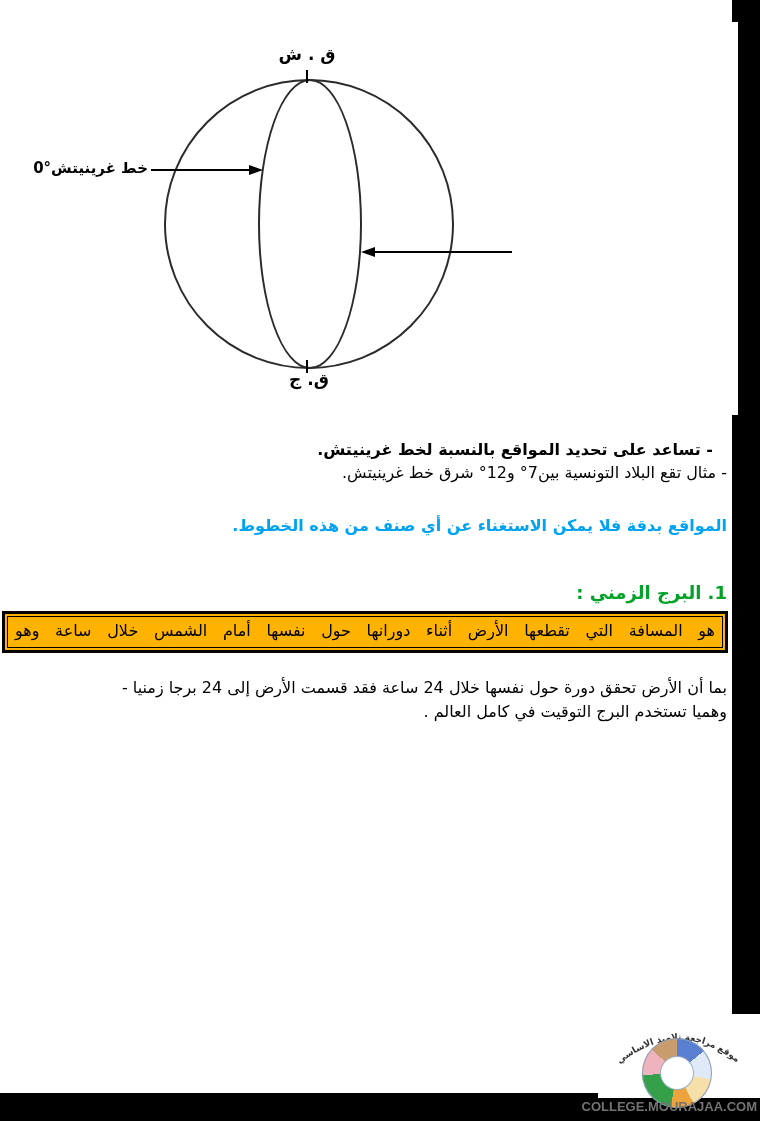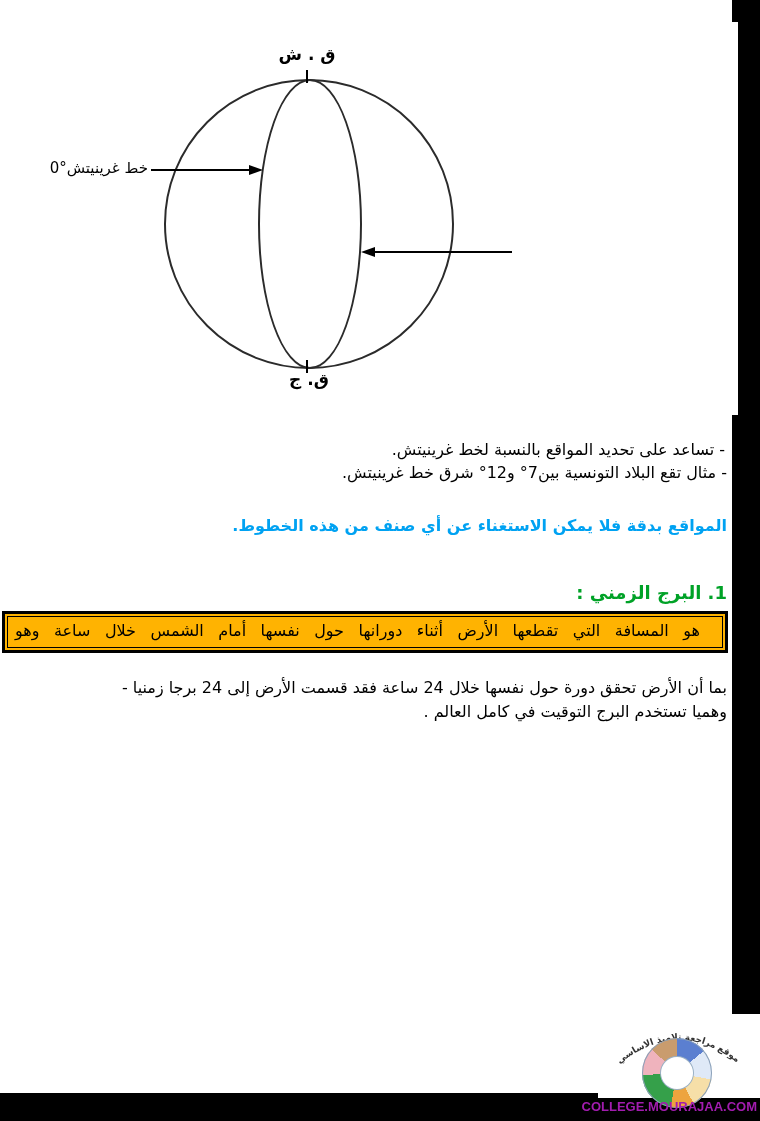--- a/index.html
+++ b/index.html
@@ -11,38 +11,38 @@
   .rtl{direction:rtl;text-align:right;white-space:nowrap;}
   
   .edge{background:#000;}
   
   .globe{border:2px solid #2b2b2b;border-radius:50%;}
   .meridian{border:2px solid #2b2b2b;border-radius:50%;}
   .tick{width:2px;background:#000;}
   .hline{height:2px;background:#000;}
   .arrow-right{width:0;height:0;border-top:5px solid transparent;border-bottom:5px solid transparent;border-left:14px solid #000;}
   .arrow-left{width:0;height:0;border-top:5px solid transparent;border-bottom:5px solid transparent;border-right:14px solid #000;}
-  .dlabel{font-weight:normal;font-size:15px;}
+  .dlabel{font-weight:bold;font-size:15px;}
   .pole{font-weight:bold;font-size:17px;text-align:center;width:90px;}
   
   .body-line{font-size:16px;line-height:23px;}
   .note{color:#00A2F2;font-weight:bold;font-size:16px;line-height:25px;}
   .h-red{color:#FC0204;font-weight:bold;font-size:18px;}
   .h-green{color:#00A227;font-weight:bold;font-size:18px;}
   .defbox{left:2px;top:611px;width:720px;background:#FFB301;border:3px solid #000;}
-  .defbox-inner{border:1px solid #000;margin:2px;padding:2px 22px 5px 7px;background:#FFB301;}
+  .defbox-inner{border:1px solid #000;margin:2px;padding:2px 7px 5px 7px;background:#FFB301;}
   .defline{font-size:16px;line-height:23px;direction:rtl;}
   .stretch{text-align:justify;text-align-last:justify;}
   
   .logo-box{left:598px;top:1014px;width:162px;height:84px;background:#fff;z-index:5;}
   .wheel{left:44px;top:24px;width:70px;height:70px;border-radius:50%;
     background:conic-gradient(#5b7fd0 0 14%, #dfe9f7 14% 28%, #f6dfa8 28% 42%, #eda43e 42% 53%, #35a04a 53% 74%, #efb3bd 74% 87%, #c99c6e 87% 100%);
     box-shadow:0 0 0 1px #8aa0b8 inset;}
   .hole{left:19px;top:19px;width:32px;height:32px;border-radius:50%;background:#fff;box-shadow:0 0 0 1px #9ab0c4;}
-  .site-url{right:3px;top:1099px;font-size:13px;font-weight:bold;color:#a21caf;letter-spacing:0px;z-index:6;font-family:"Liberation Sans",sans-serif;}
+  .site-url{right:3px;top:1099px;font-size:13px;font-weight:bold;color:#737373;letter-spacing:0px;z-index:6;font-family:"Liberation Sans",sans-serif;}
 </style>
 </head>
 <body>
 
 <div class="page">
 
   <div class="abs edge" style="left:732px;top:0;width:28px;height:22px;"></div>
   <div class="abs edge" style="left:738px;top:0;width:22px;height:415px;"></div>
   <div class="abs edge" style="left:732px;top:415px;width:28px;height:706px;"></div>
   <div class="abs edge" style="left:0;top:1093px;width:760px;height:28px;"></div>
@@ -56,21 +56,21 @@
     <div class="abs pole rtl" style="left:264px;top:369px;">ق. ج</div>
 
     <div class="abs hline" style="left:151px;top:169px;width:102px;"></div>
     <div class="abs arrow-right" style="left:249px;top:165px;"></div>
     <div class="abs dlabel rtl" style="left:0;top:159px;width:148px;">خط غرينيتش°0</div>
 
     <div class="abs hline" style="left:372px;top:251px;width:140px;"></div>
     <div class="abs arrow-left" style="left:361px;top:247px;"></div>
   </div>
 
-  <div class="abs body-line rtl" style="right:35px;top:438px;">- تساعد على تحديد المواقع بالنسبة لخط غرينيتش.</div>
+  <div class="abs body-line rtl" style="right:47px;top:438px;font-weight:bold;">- تساعد على تحديد المواقع بالنسبة لخط غرينيتش.</div>
   <div class="abs body-line rtl" style="right:33px;top:461px;">- مثال تقع البلاد التونسية بين7° و12° شرق خط غرينيتش.</div>
 
   <div class="abs note rtl" style="right:33px;top:513px;">المواقع بدقة فلا يمكن الاستغناء عن أي صنف من هذه الخطوط.</div>
 
   <div class="abs h-green rtl" style="right:33px;top:582px;">1. البرج الزمني :</div>
 
   <div class="abs defbox">
     <div class="defbox-inner">
       <div class="defline stretch">هو المسافة التي تقطعها الأرض أثناء دورانها حول نفسها أمام الشمس خلال ساعة وهو</div>
     </div>

